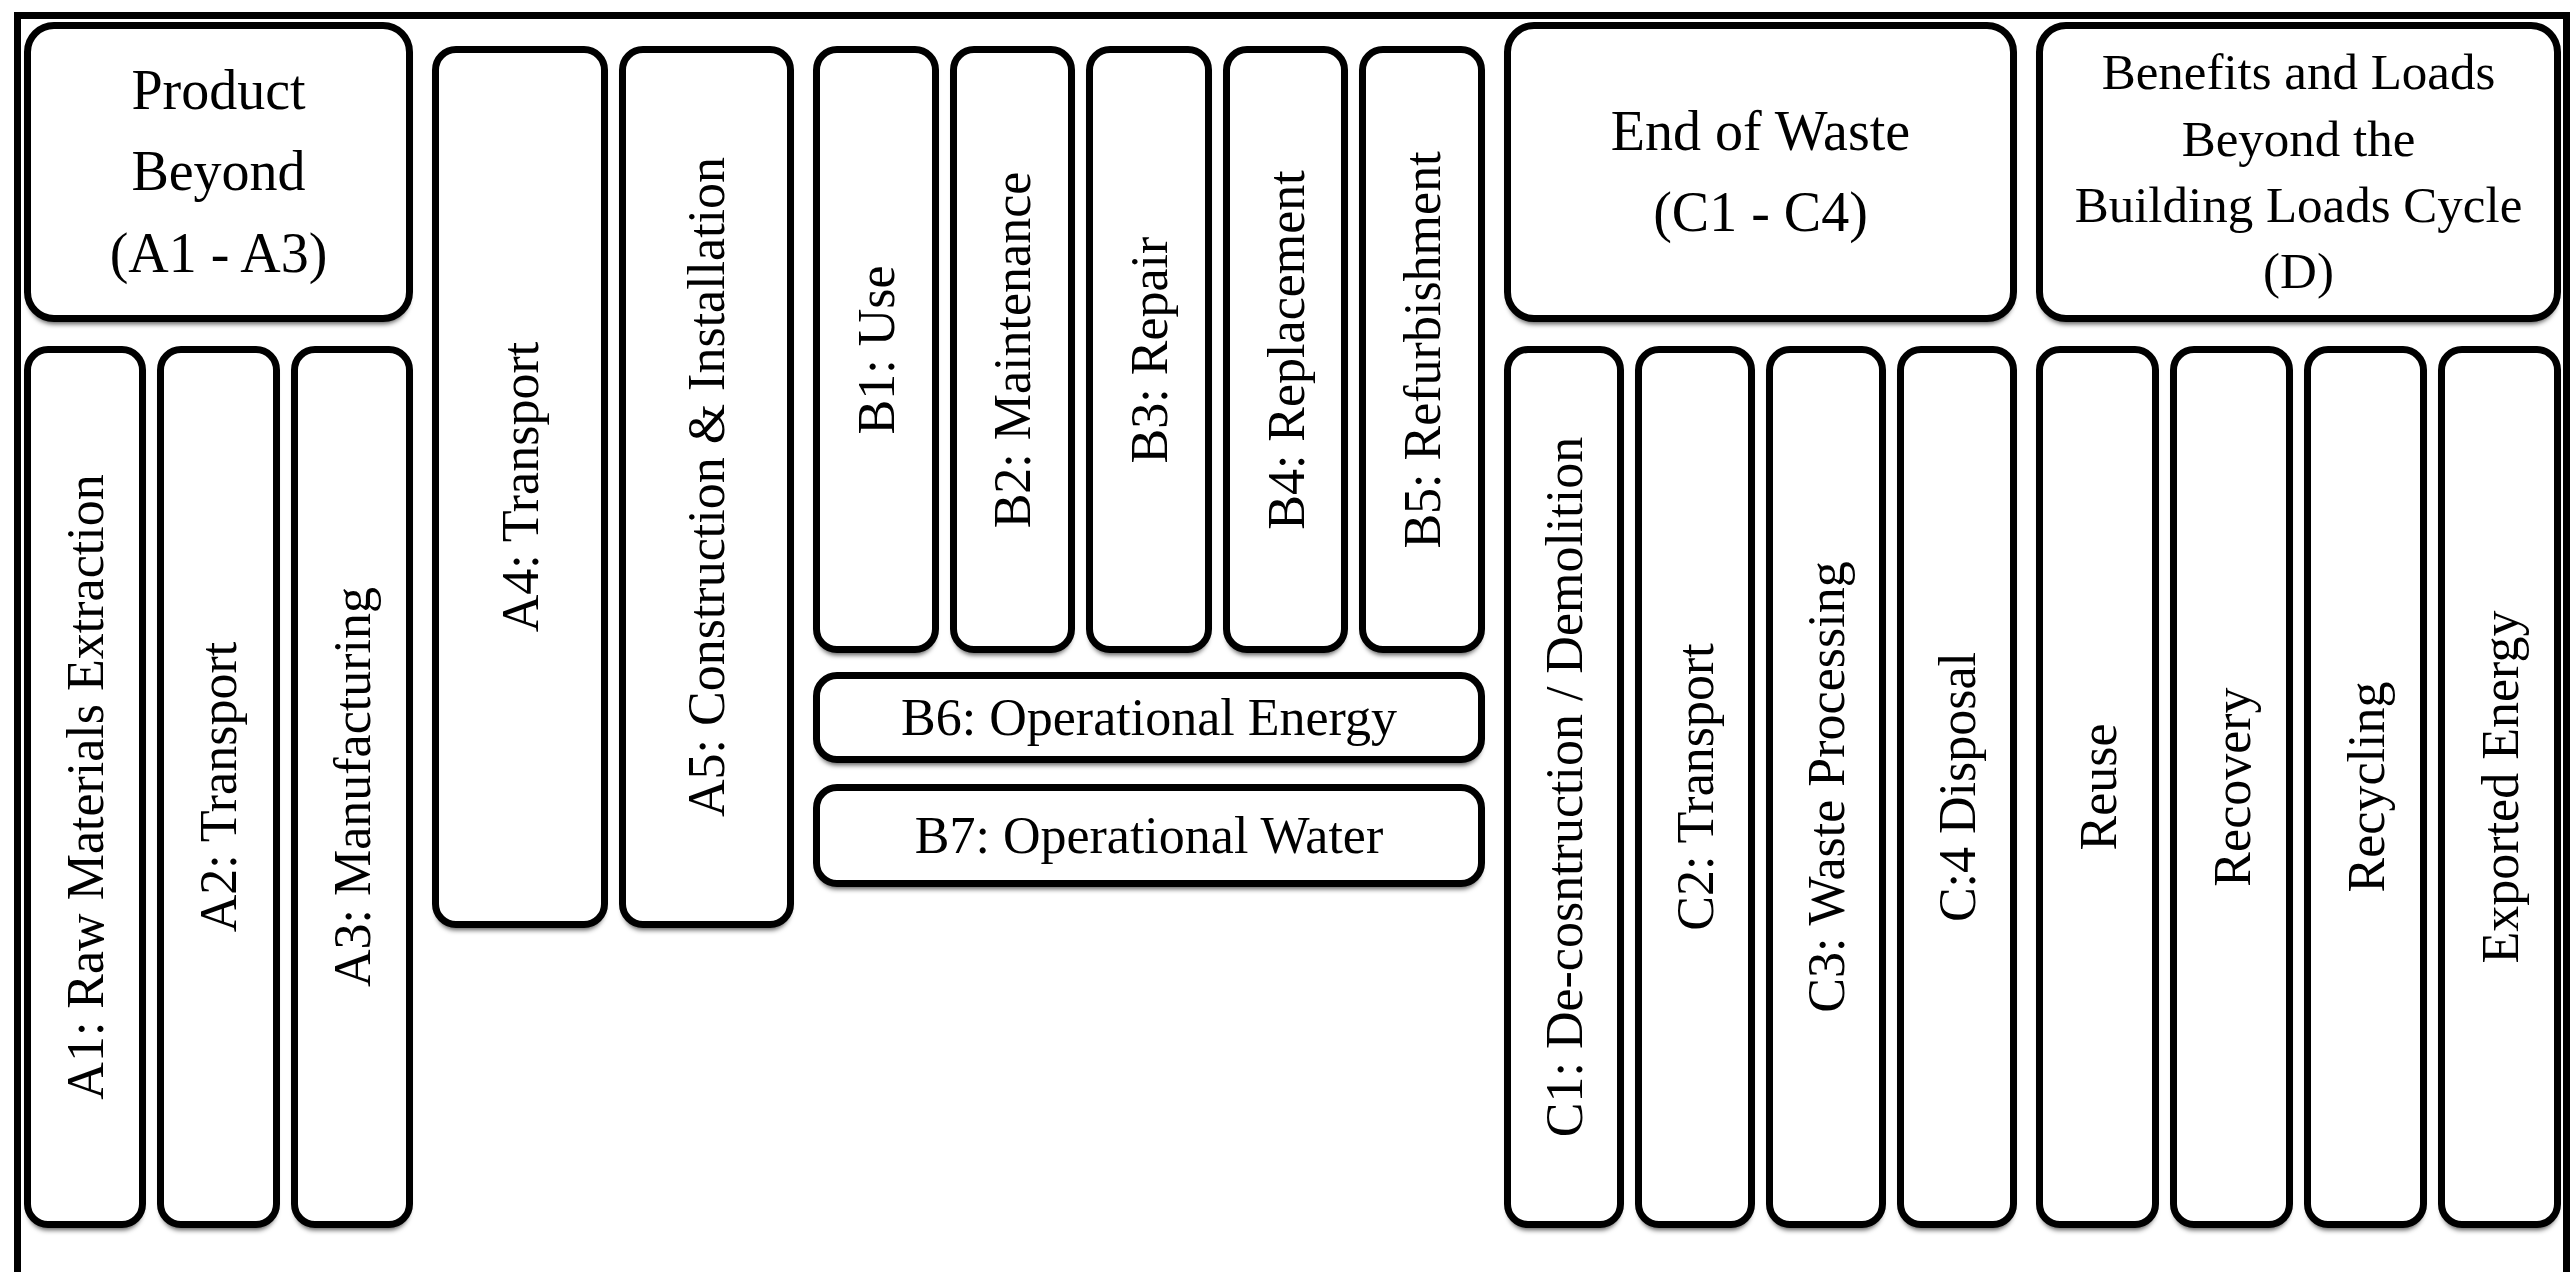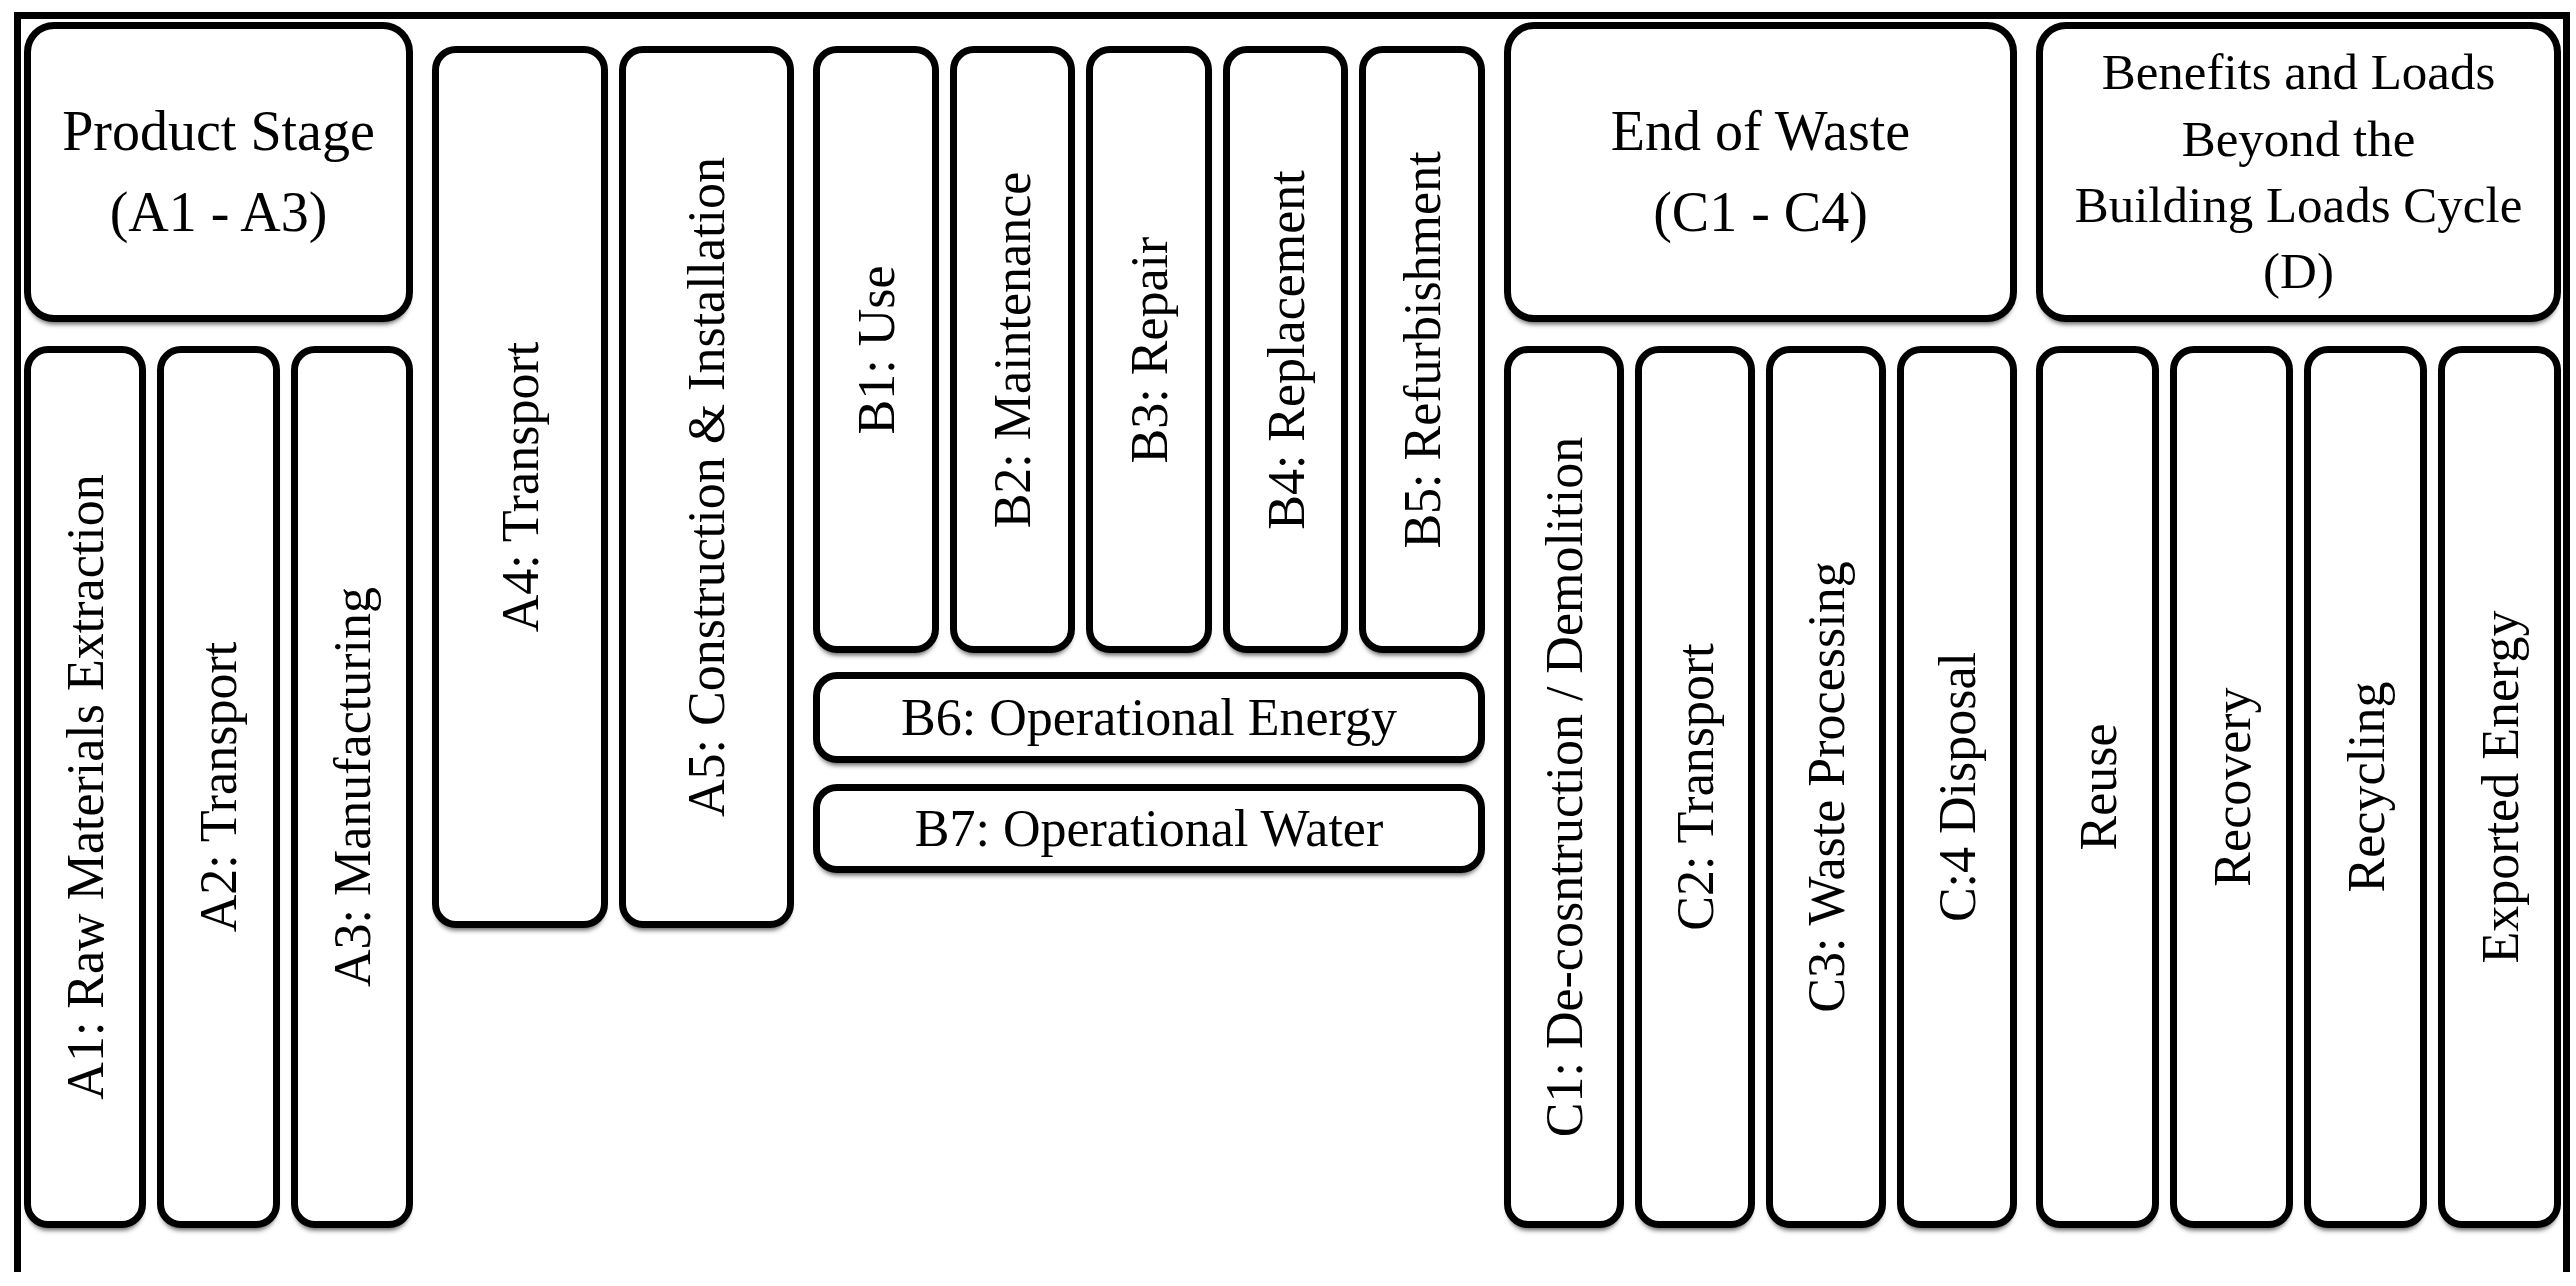--- a/index.html
+++ b/index.html
@@ -91,31 +91,31 @@
     background: #ffffff;
     display: flex;
     align-items: center;
     justify-content: center;
     font-size: 52px;
     white-space: nowrap;
     box-shadow: 0 5.6px 4.8px -4px rgba(0,0,0,0.65);
     text-align: center;
   }
   .wide-b6 { height: 91px; margin-top: 19px; }
-  .wide-b7 { height: 89px; margin-top: 20.7px; }
+  .wide-b7 { height: 103px; margin-top: 20.7px; }
 </style>
 </head>
 <body>
 
 <div class="frame"></div>
 
 <div class="content">
 
   <section class="group group-product" style="flex:0 0 389px">
-    <div class="hdr">Product Stage
+    <div class="hdr">Product Beyond
 (A1 - A3)</div>
     <div class="cols">
       <div class="col">
         <span class="vlabel">A1: Raw Materials Extraction</span>
       </div>
       <div class="col">
         <span class="vlabel">A2: Transport</span>
       </div>
       <div class="col">
         <span class="vlabel">A3: Manufacturing</span>

